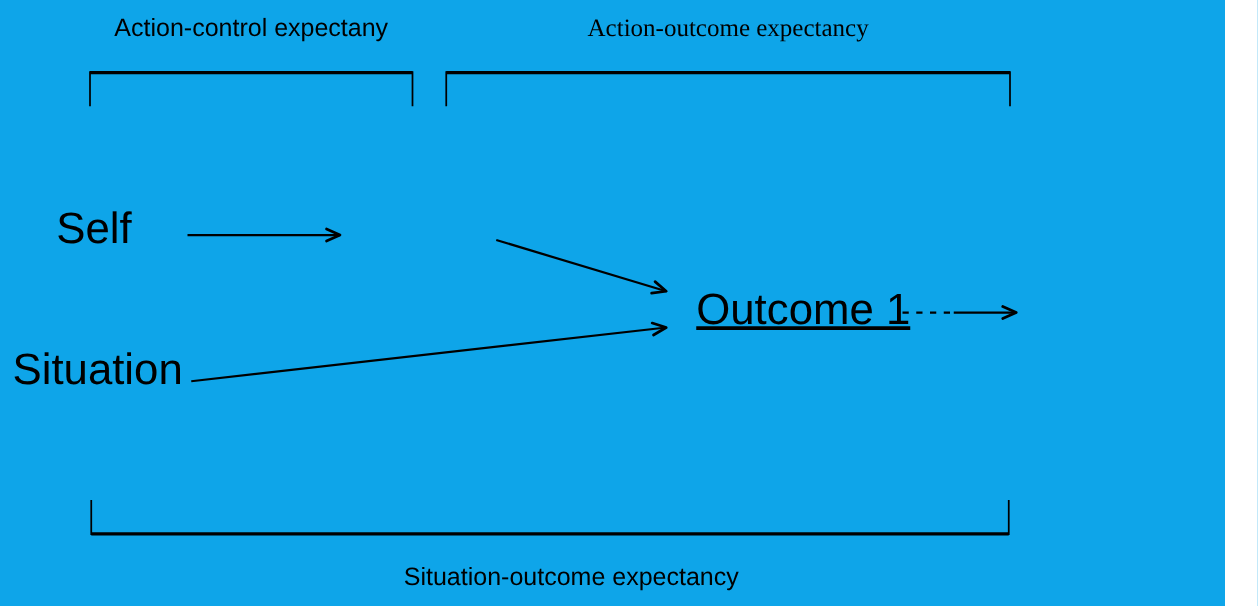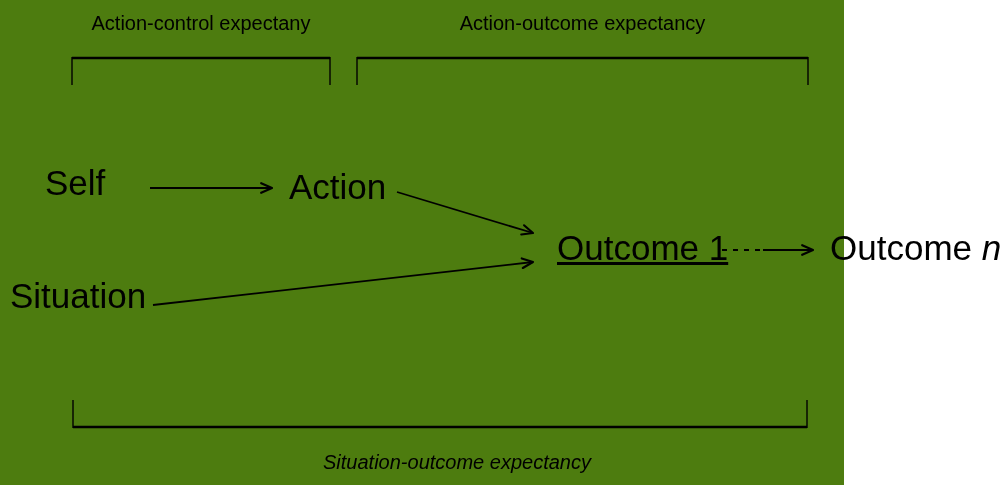--- a/index.html
+++ b/index.html
@@ -7,23 +7,23 @@
     padding: 0;
     background: #ffffff;
     width: 1006px;
     height: 485px;
     overflow: hidden;
     font-family: "Liberation Sans", sans-serif;
     color: #000000;
   }
   .canvas {
     position: relative;
-    width: 844px;
+    width: 980px;
     height: 485px;
-    background: #4d7c0f;
+    background: #0ea5e9;
   }
   .canvas > svg {
     position: absolute;
     left: 0;
     top: 0;
   }
   .txt {
     position: absolute;
     white-space: nowrap;
     color: #000000;
@@ -78,27 +78,25 @@
     <path d="M 153 305 L 533 262" stroke="#000000" stroke-width="1.8" fill="none" marker-end="url(#chevron)"></path>
 
     <g>
       <path d="M 722 250 H 760" stroke="#000000" stroke-width="1.8" fill="none" stroke-dasharray="5 6"></path>
       <path d="M 763 250 H 813" stroke="#000000" stroke-width="1.8" fill="none" marker-end="url(#chevron)"></path>
     </g>
   </svg>
 
   <div class="txt bracket-label" style="left:72px; top:11px; width:258px;">Action-control expectany</div>
 
-  <div class="txt bracket-label" style="left:357px; top:11px; width:451px;">Action-outcome expectancy</div>
+  <div class="txt bracket-label" style="left:357px; top:11px; width:451px;font-family:Liberation Serif, serif;">Action-outcome expectancy</div>
 
-  <div class="txt bracket-label" style="left:57px; top:450px; width:800px;font-style:italic;">Situation-outcome expectancy</div>
+  <div class="txt bracket-label" style="left:57px; top:450px; width:800px;">Situation-outcome expectancy</div>
 
   <div class="txt node" style="left:45px; top:166px;">Self</div>
 
-  <div class="txt node" style="left:289px; top:170px;">Action</div>
 
   <div class="txt node" style="left:10px; top:279px;text-align:right;">Situation</div>
 
   <div class="txt node" style="left:557px; top:231px;text-decoration:underline;">Outcome 1</div>
 
-  <div class="txt node" style="left:830px; top:231px;"><span>Outcome </span><span class="italic-var">n</span></div>
 
 </div>
 
 </body></html>

